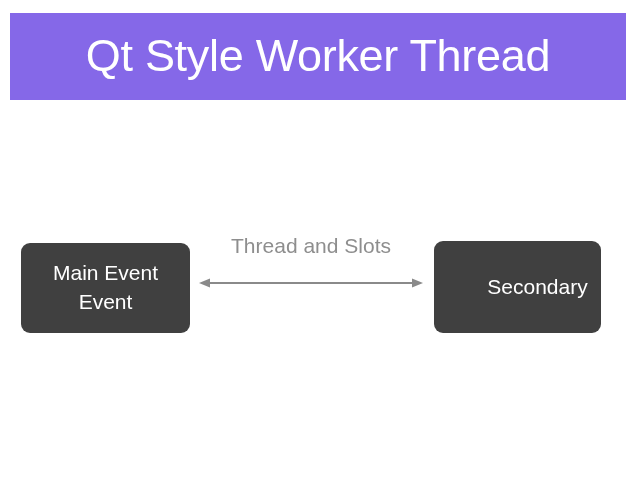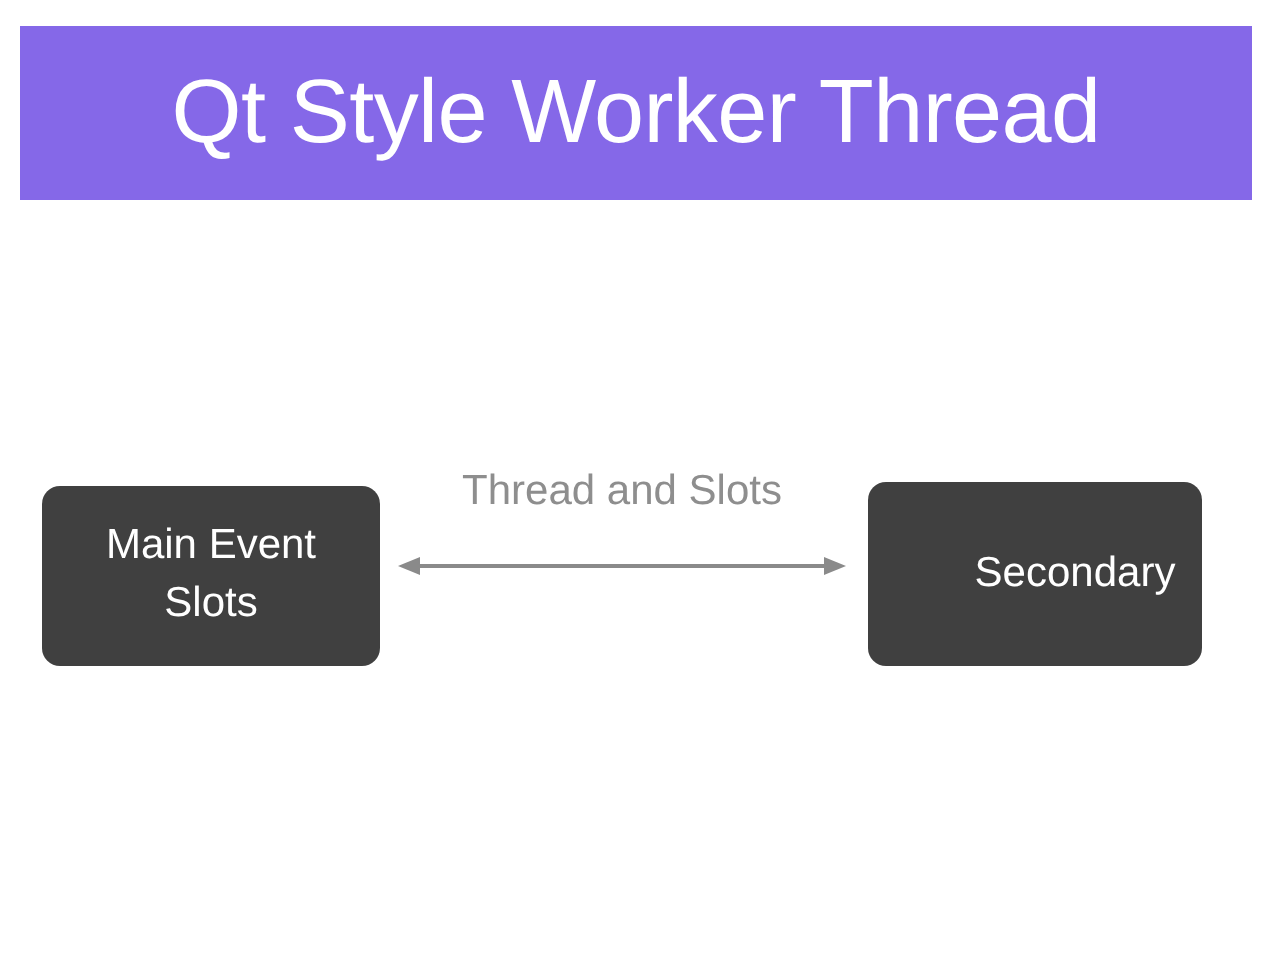--- a/index.html
+++ b/index.html
@@ -105,21 +105,21 @@
 <body>
 
 <div id="slide">
 
   <div id="title-banner">
     <div id="title-text">Qt Style Worker Thread</div>
   </div>
 
   <div id="box-main" class="proc-box">
     <span class="proc-line">Main Event</span>
-    <span class="proc-line">Slots</span>
+    <span class="proc-line">Event</span>
   </div>
 
   <div id="box-secondary" class="proc-box">
     <span class="proc-line">Secondary</span>
   </div>
 
   <div id="connector-label">Thread and Slots</div>
 
   <svg id="connector-arrow" viewBox="0 0 230 22" width="230" height="22">
     <line x1="7" y1="11" x2="223" y2="11" stroke="#8a8a8a" stroke-width="2"></line>

